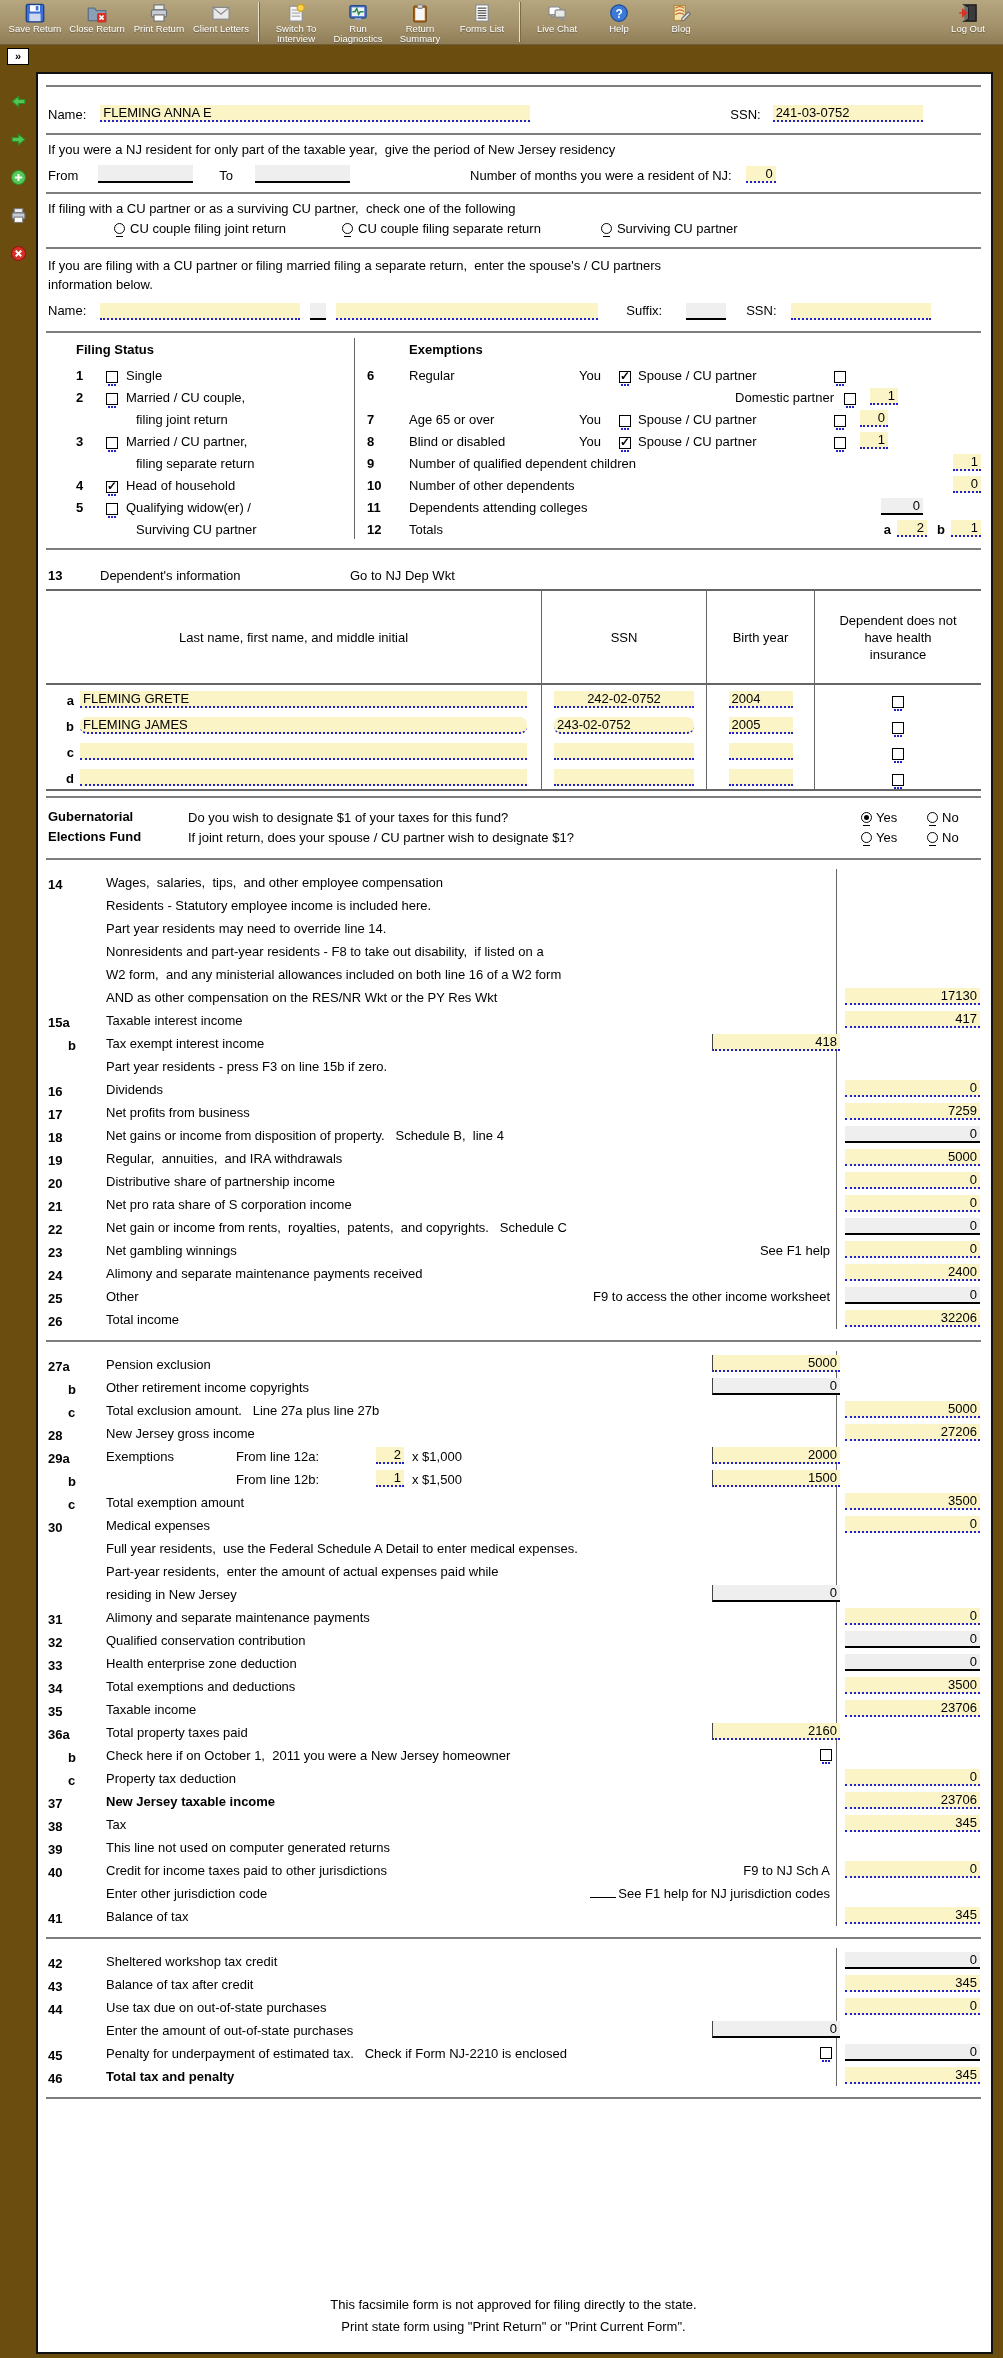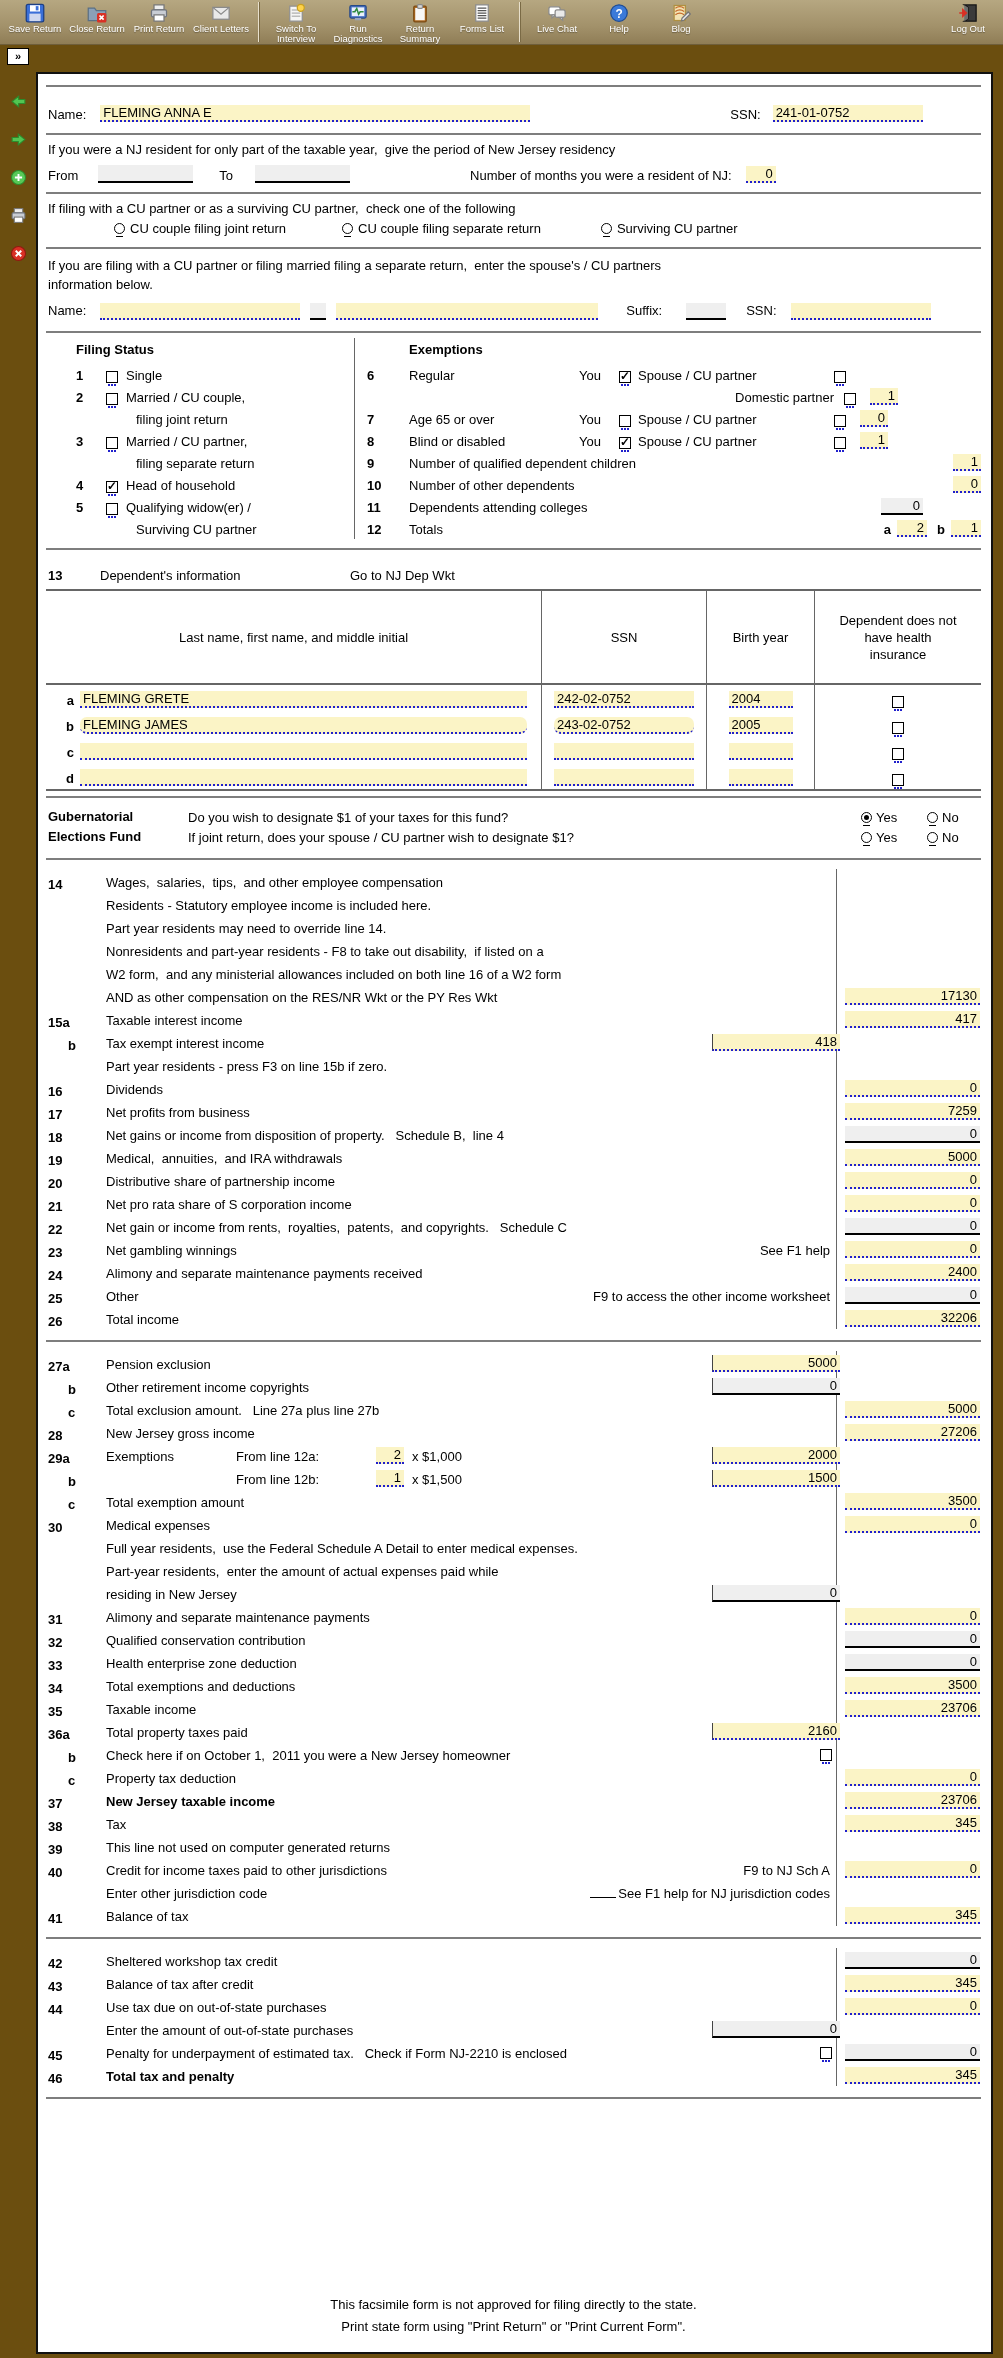--- a/index.html
+++ b/index.html
@@ -307,21 +307,21 @@
 </div>
 
 <div class="page">
 
   <hr class="sep">
 
   <div class="namerow">
     <span class="lab">Name:</span>
     <span class="fieldtext fy" style="width:430px;margin-left:14px;text-align:left">FLEMING ANNA E</span>
     <span class="lab" style="margin-left:200px">SSN:</span>
-    <span class="fieldtext fy" style="width:150px;margin-left:12px;text-align:left">241-01-0752</span>
+    <span class="fieldtext fy" style="width:150px;margin-left:12px;text-align:left">241-03-0752</span>
   </div>
   <hr class="sep">
 
   <div class="resblock">
     <div style="white-space:pre-wrap">If you were a NJ resident for only part of the taxable year,  give the period of New Jersey residency</div>
     <div class="resrow2">
       <span>From</span>
       <span class="blankfield fg" style="margin-left:20px"></span>
       <span style="margin-left:26px">To</span>
       <span class="blankfield fg" style="margin-left:22px"></span>
@@ -476,21 +476,21 @@
           <span class="ht">Dependent does not have health insurance</span>
         </div>
     </div>
     <div id="depbody">
         <div class="deprow">
           <div class="dcell dc-name">
             <span class="dletter">a</span>
             <span class="dname amt fy" style="text-align: left;">FLEMING GRETE</span>
           </div>
           <div class="dcell dc-ssn">
-            <span class="dssn amt fy" style="text-align: left;">242-02-0752</span>
+            <span class="dssn amt fy" style="text-align: center;">242-02-0752</span>
           </div>
           <div class="dcell dc-birth">
             <span class="dbirth amt fy" style="text-align: left;">2004</span>
           </div>
           <div class="dcell dc-health">
             <span class="cb"></span>
           </div>
         </div>
         <div class="deprow">
           <div class="dcell dc-name">
@@ -627,21 +627,21 @@
       </div>
       <div class="frow">
         <span class="fnum">18</span>
         <span class="flbl"><span>Net gains or income from disposition of property.   Schedule B,  line 4</span></span>
         <div class="fright">
           <span class="amt fg">0</span>
         </div>
       </div>
       <div class="frow">
         <span class="fnum">19</span>
-        <span class="flbl"><span>Medical,  annuities,  and IRA withdrawals</span></span>
+        <span class="flbl"><span>Regular,  annuities,  and IRA withdrawals</span></span>
         <div class="fright">
           <span class="amt fy">5000</span>
         </div>
       </div>
       <div class="frow">
         <span class="fnum">20</span>
         <span class="flbl"><span>Distributive share of partnership income</span></span>
         <div class="fright">
           <span class="amt fy">0</span>
         </div>

